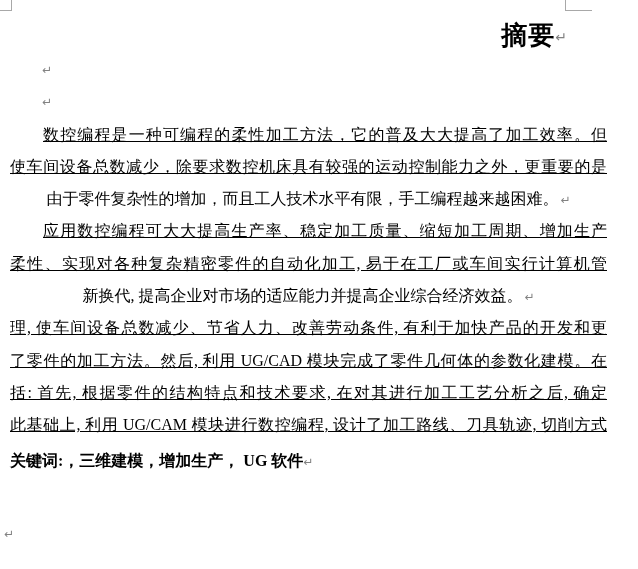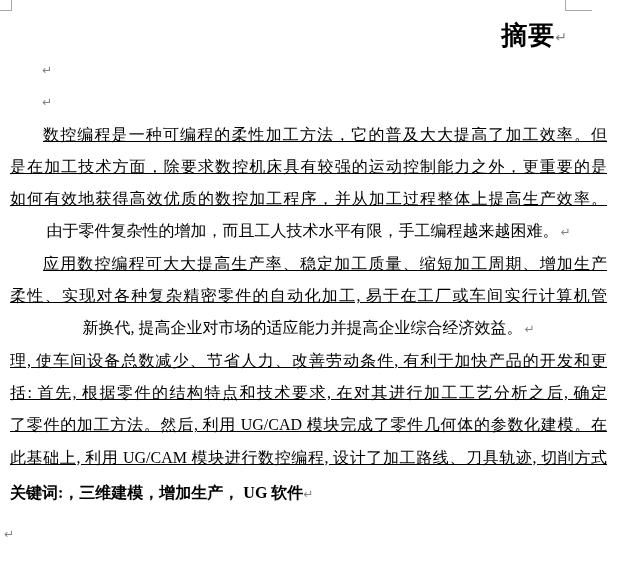--- a/index.html
+++ b/index.html
@@ -75,31 +75,30 @@
   <div class="mark-tr"></div>
 
   <div class="content">
 
     <div class="title-row"><span>摘要</span><span class="pilcrow">↵</span></div>
 
     <div class="empty-line"><span class="pilcrow">↵</span></div>
     <div class="empty-line"><span class="pilcrow">↵</span></div>
 
     <div class="line fill indent first-body"><span>数控编程是一种可编程的柔性加工方法，它的普及大大提高了加工效率。但</span></div>
-    <div class="line fill"><span>是在加工技术方面，除要求数控机床具有较强的运动控制能力之外，更重要的是</span></div>
-    <div class="line fill"><span>如何有效地获得高效优质的数控加工程序，并从加工过程整体上提高生产效率。</span></div>
+    <div class="line fill"><span>使车间设备总数减少，除要求数控机床具有较强的运动控制能力之外，更重要的是</span></div>
     <div class="line"><span>由于零件复杂性的增加，而且工人技术水平有限，手工编程越来越困难。</span><span class="pilcrow">↵</span></div>
 
     <div class="line fill indent"><span>应用数控编程可大大提高生产率、稳定加工质量、缩短加工周期、增加生产</span></div>
     <div class="line fill"><span>柔性、实现对各种复杂精密零件的自动化加工, 易于在工厂或车间实行计算机管</span></div>
     <div class="line"><span>新换代, 提高企业对市场的适应能力并提高企业综合经济效益。</span><span class="pilcrow">↵</span></div>
     <div class="line fill"><span>理, 使车间设备总数减少、节省人力、改善劳动条件, 有利于加快产品的开发和更</span></div>
 
+    <div class="line fill"><span>了零件的加工方法。然后, 利用 UG/CAD 模块完成了零件几何体的参数化建模。在</span></div>
     <div class="line fill"><span>括: 首先, 根据零件的结构特点和技术要求, 在对其进行加工工艺分析之后, 确定</span></div>
-    <div class="line fill"><span>了零件的加工方法。然后, 利用 UG/CAD 模块完成了零件几何体的参数化建模。在</span></div>
     <div class="line fill"><span>此基础上, 利用 UG/CAM 模块进行数控编程, 设计了加工路线、刀具轨迹, 切削方式</span></div>
 
     <div class="kw-line"><span>关键词:，三维建模，增加生产， UG 软件</span><span class="pilcrow">↵</span></div>
 
   </div>
 
   <span class="stray-pilcrow">↵</span>
 
 </div>
 

